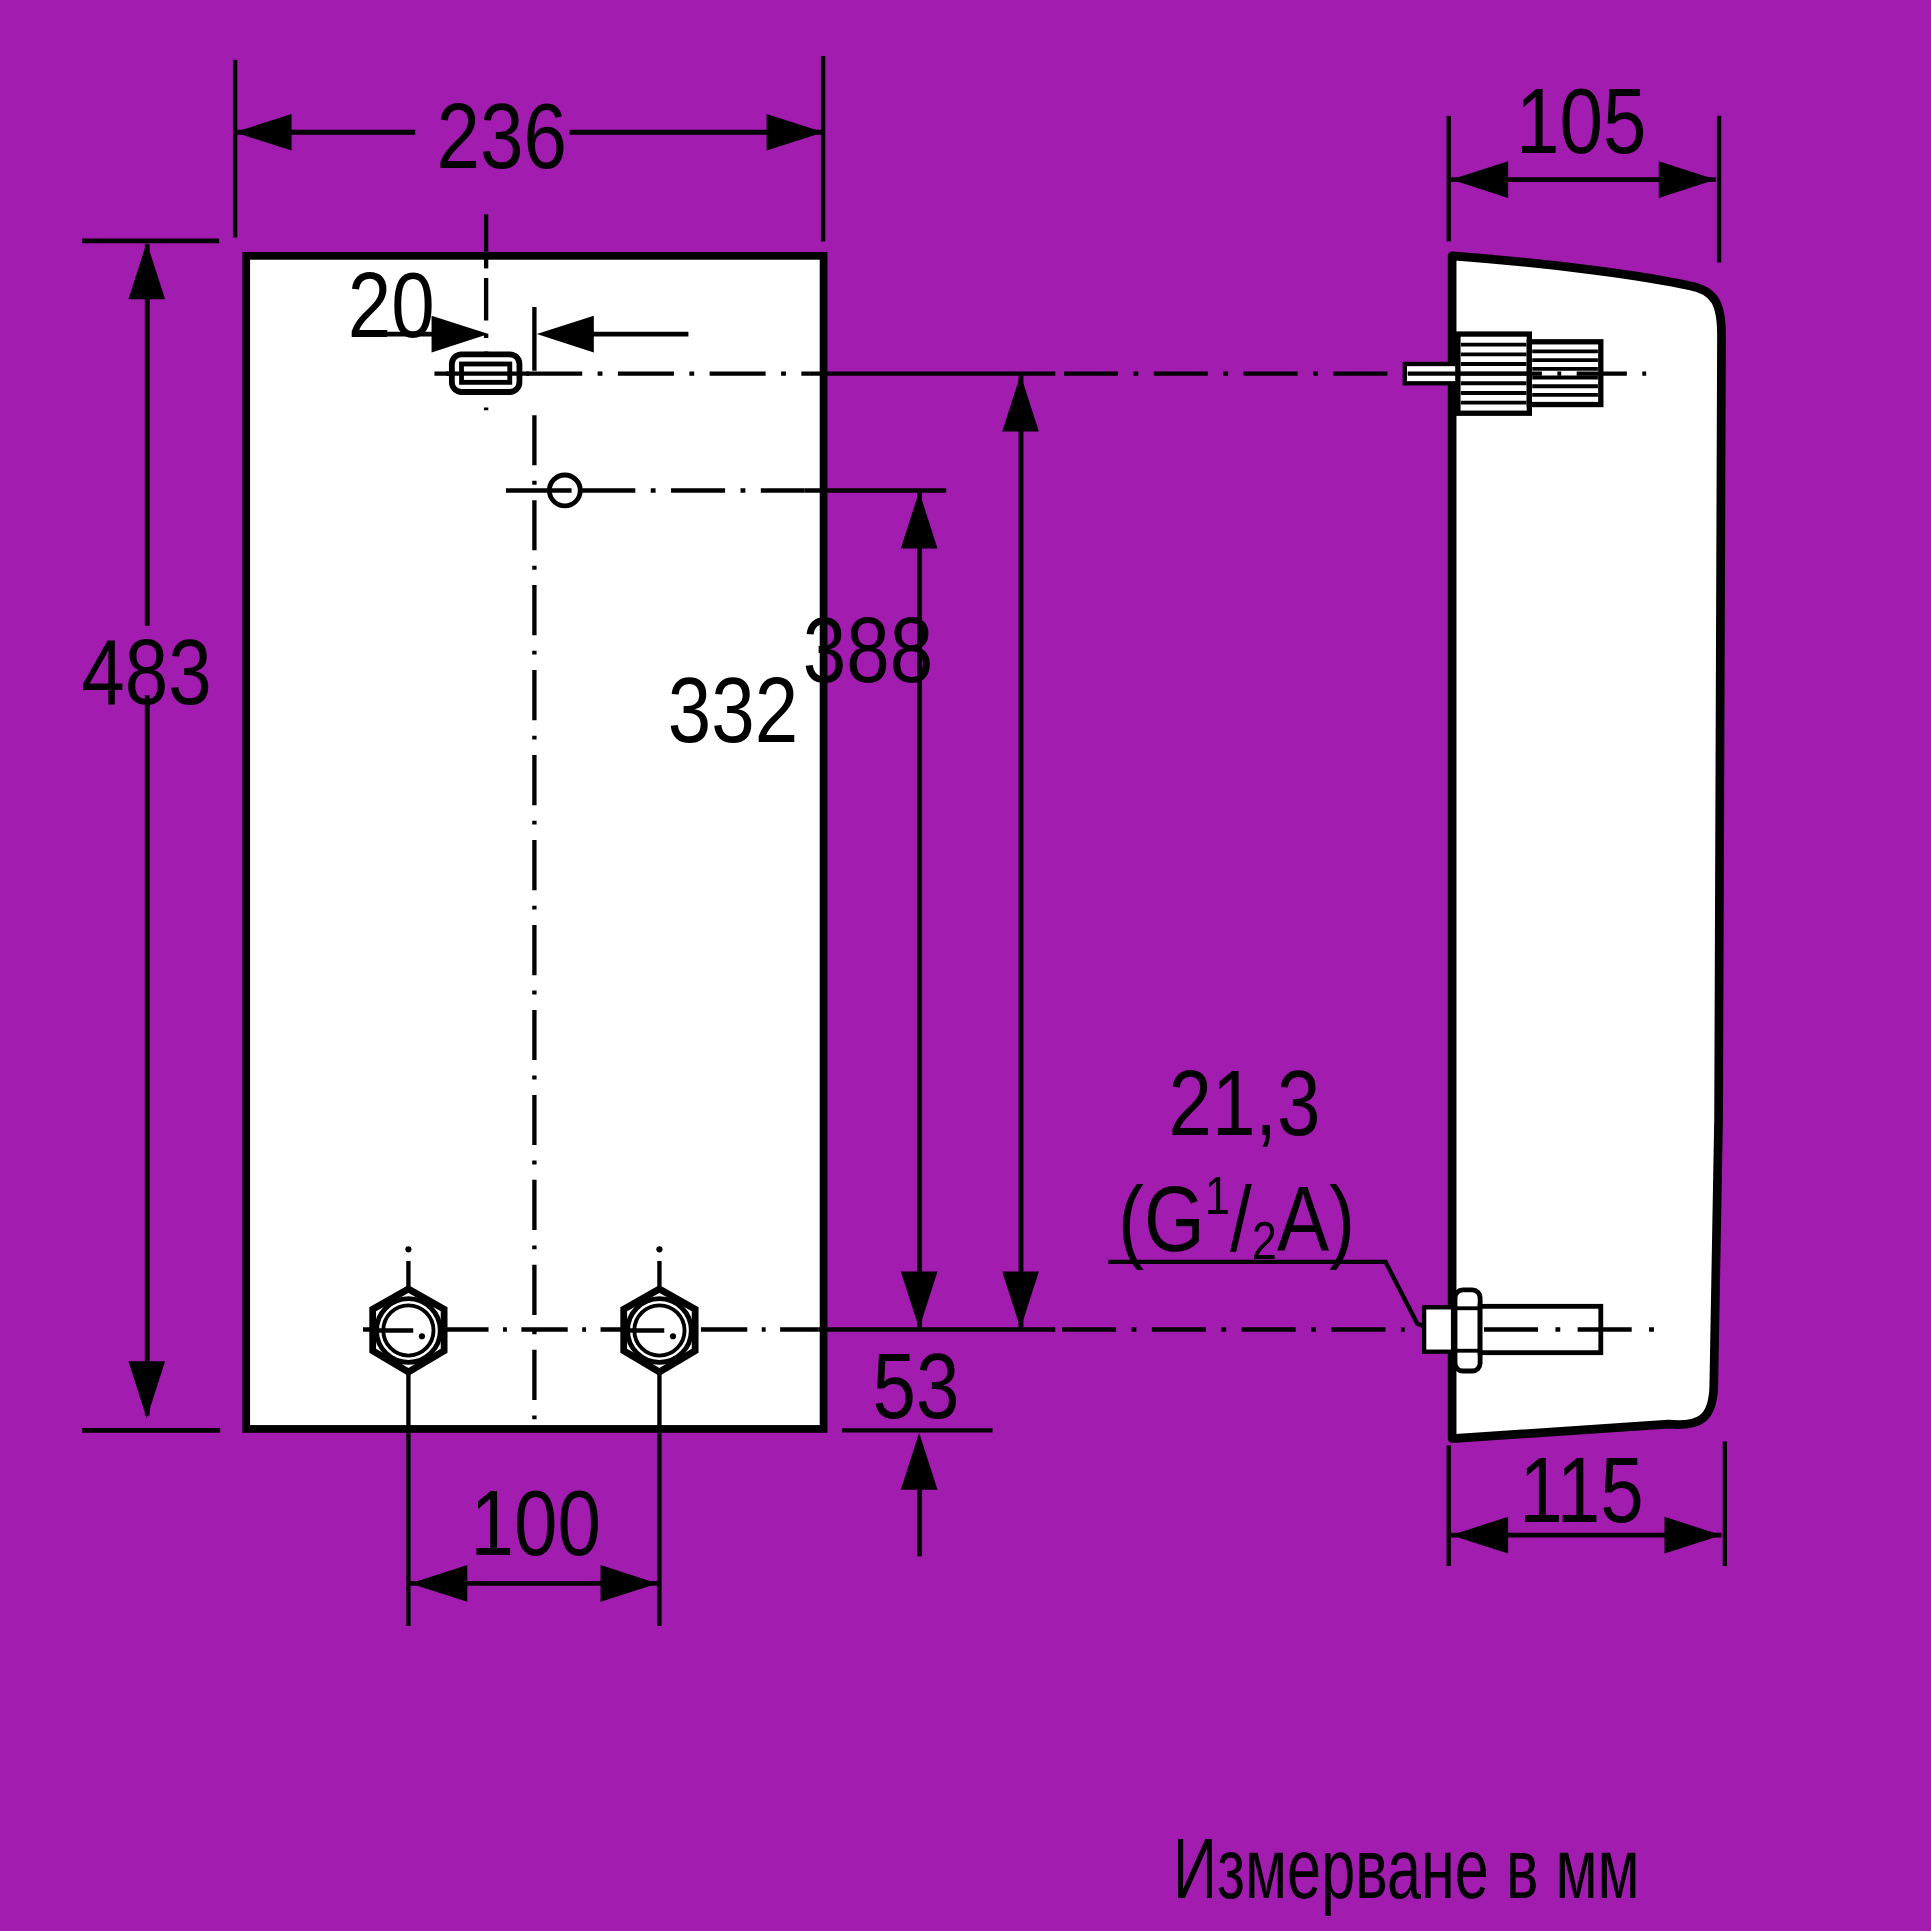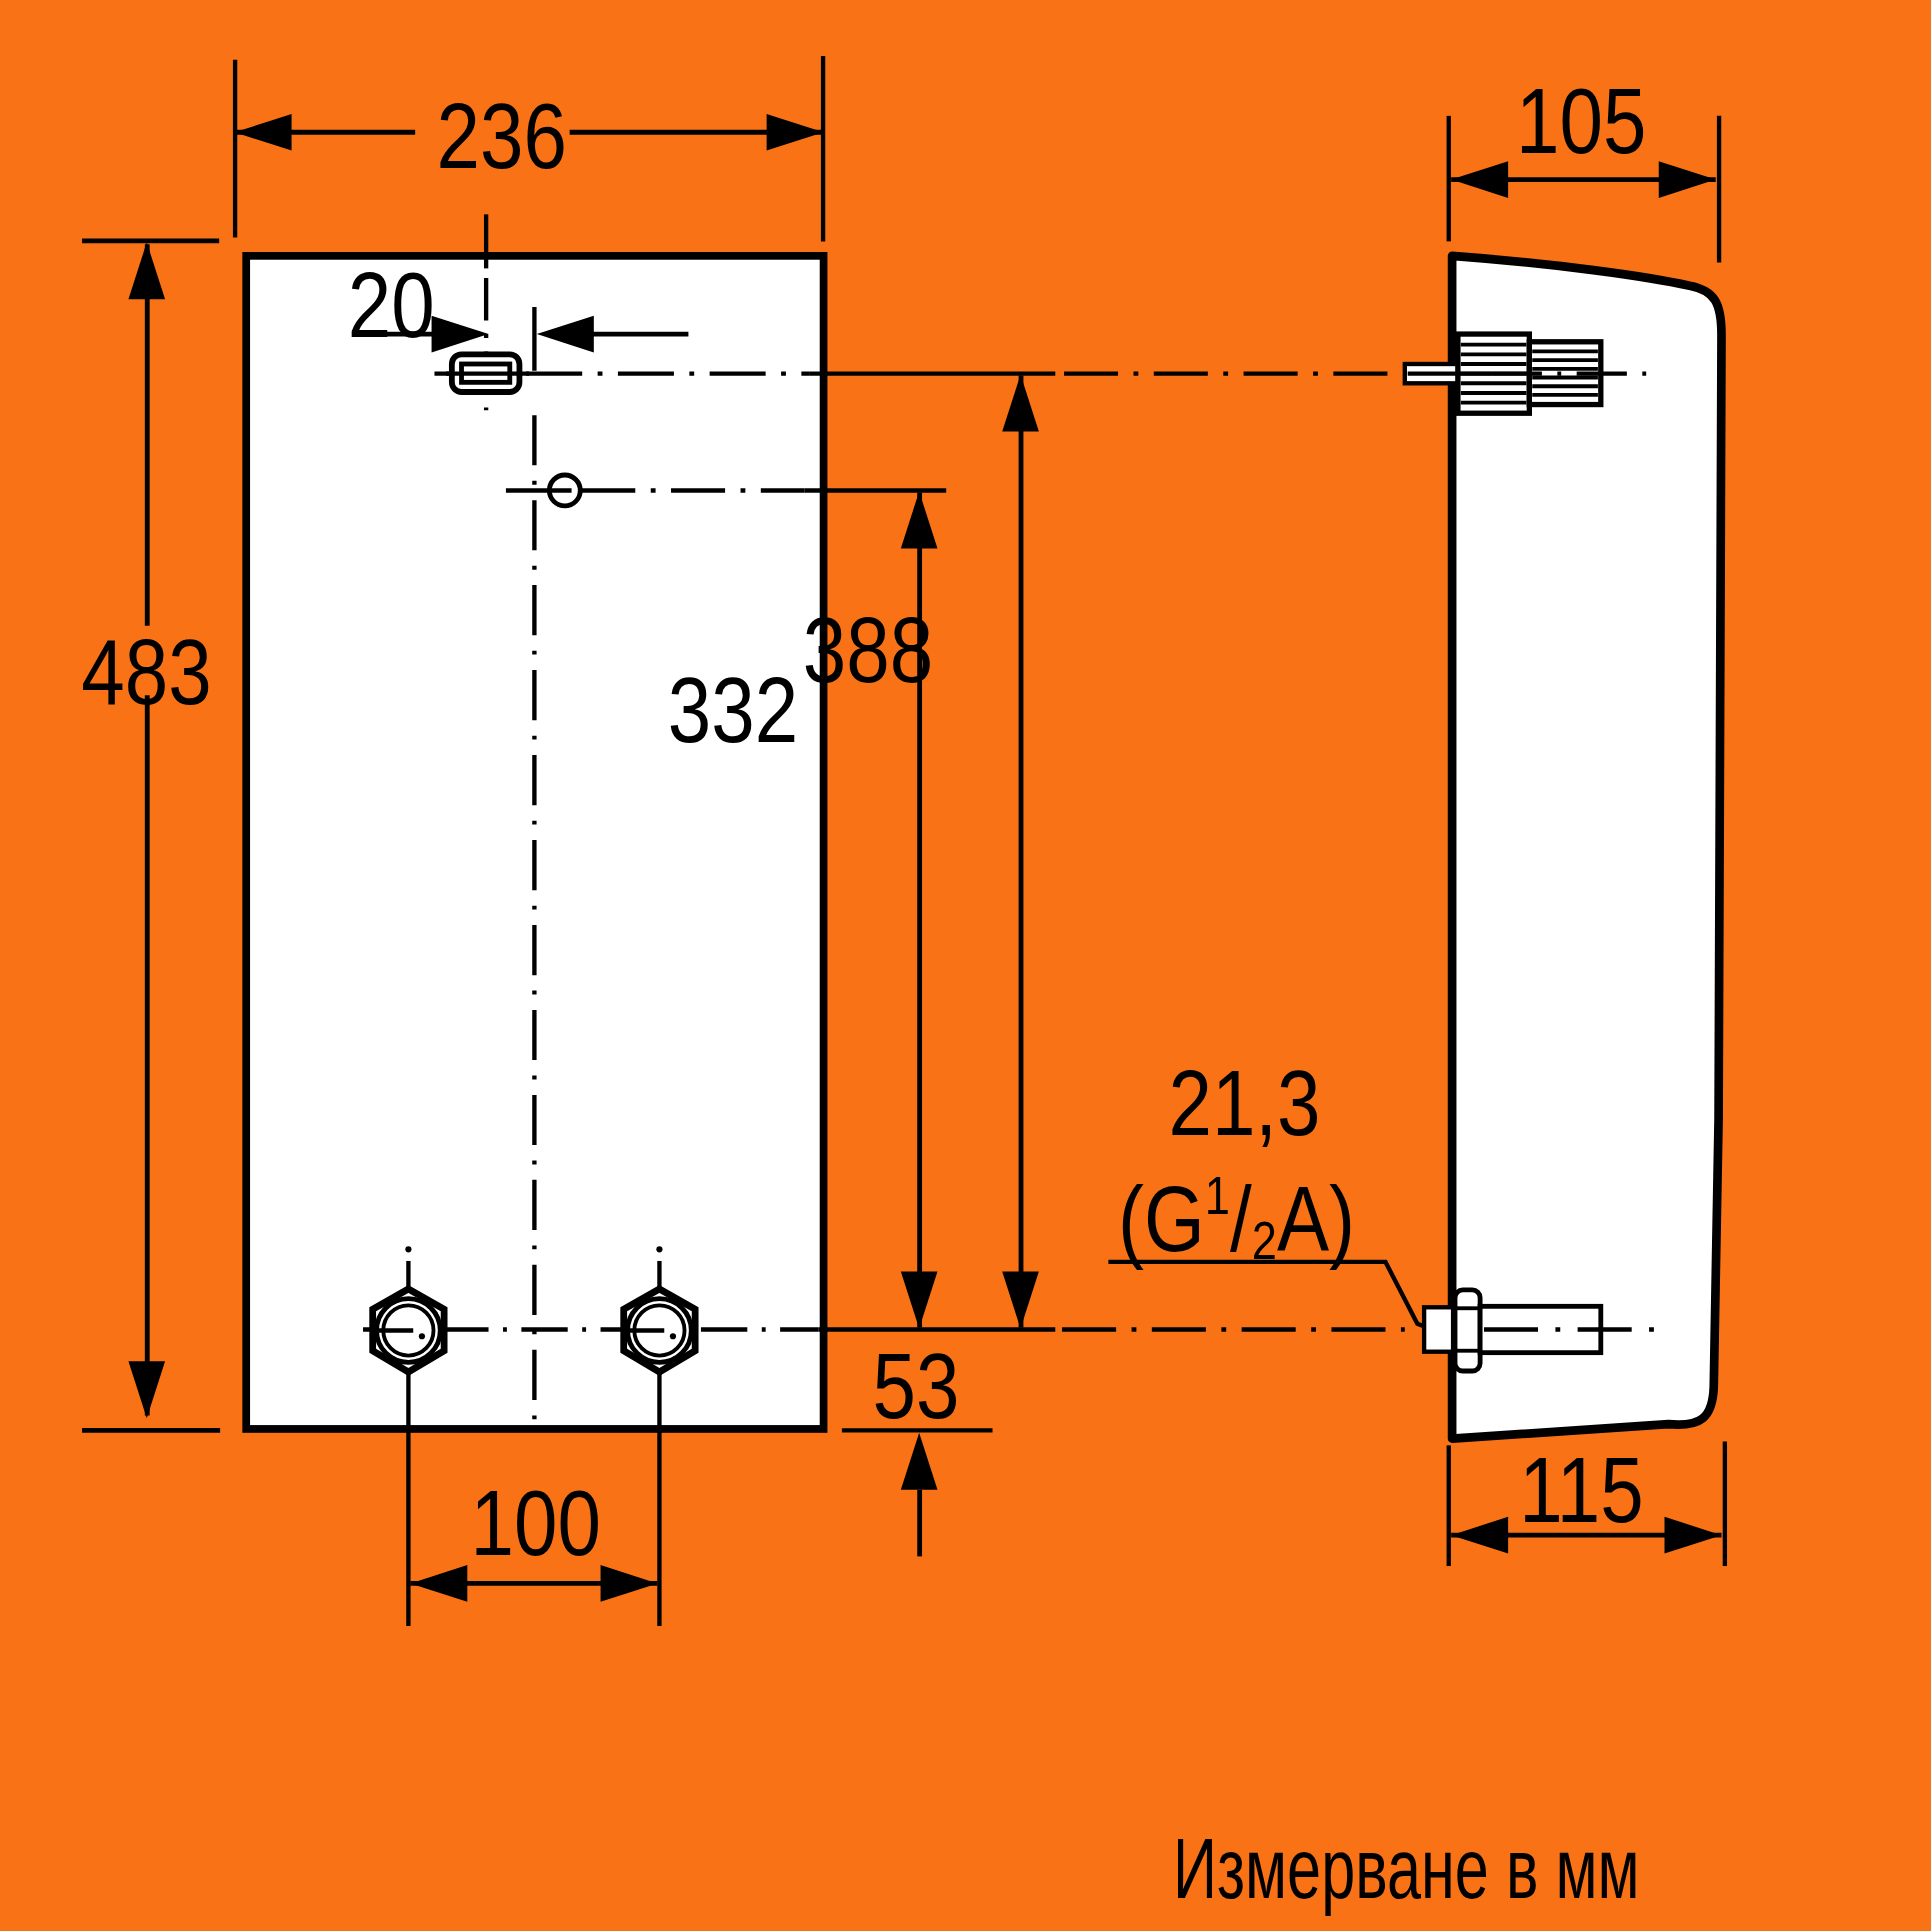--- a/index.html
+++ b/index.html
@@ -1,16 +1,16 @@
 <!DOCTYPE html>
 <html><head>
 <meta charset="utf-8">
 <style>
   html,body{margin:0;padding:0;background:#ffffff;}
-  .canvas{position:relative;width:1931px;height:1931px;background:#f97316;overflow:hidden;
+  .canvas{position:relative;width:1931px;height:1931px;background:#a21caf;overflow:hidden;
           font-family:"Liberation Sans", sans-serif;color:#000;}
   .canvas svg{position:absolute;left:0;top:0;}
   .lbl{position:absolute;font-size:93px;line-height:97px;text-align:center;white-space:nowrap;
        transform:scaleX(.84);transform-origin:center;color:#000;}
   .lbl sup{font-size:58%;vertical-align:38%;}
   .lbl sub{font-size:58%;vertical-align:-8%;}
   .caption{position:absolute;font-size:85px;line-height:89px;white-space:nowrap;
            transform:scaleX(.72);transform-origin:left center;color:#000;}
 </style>
 </head>

